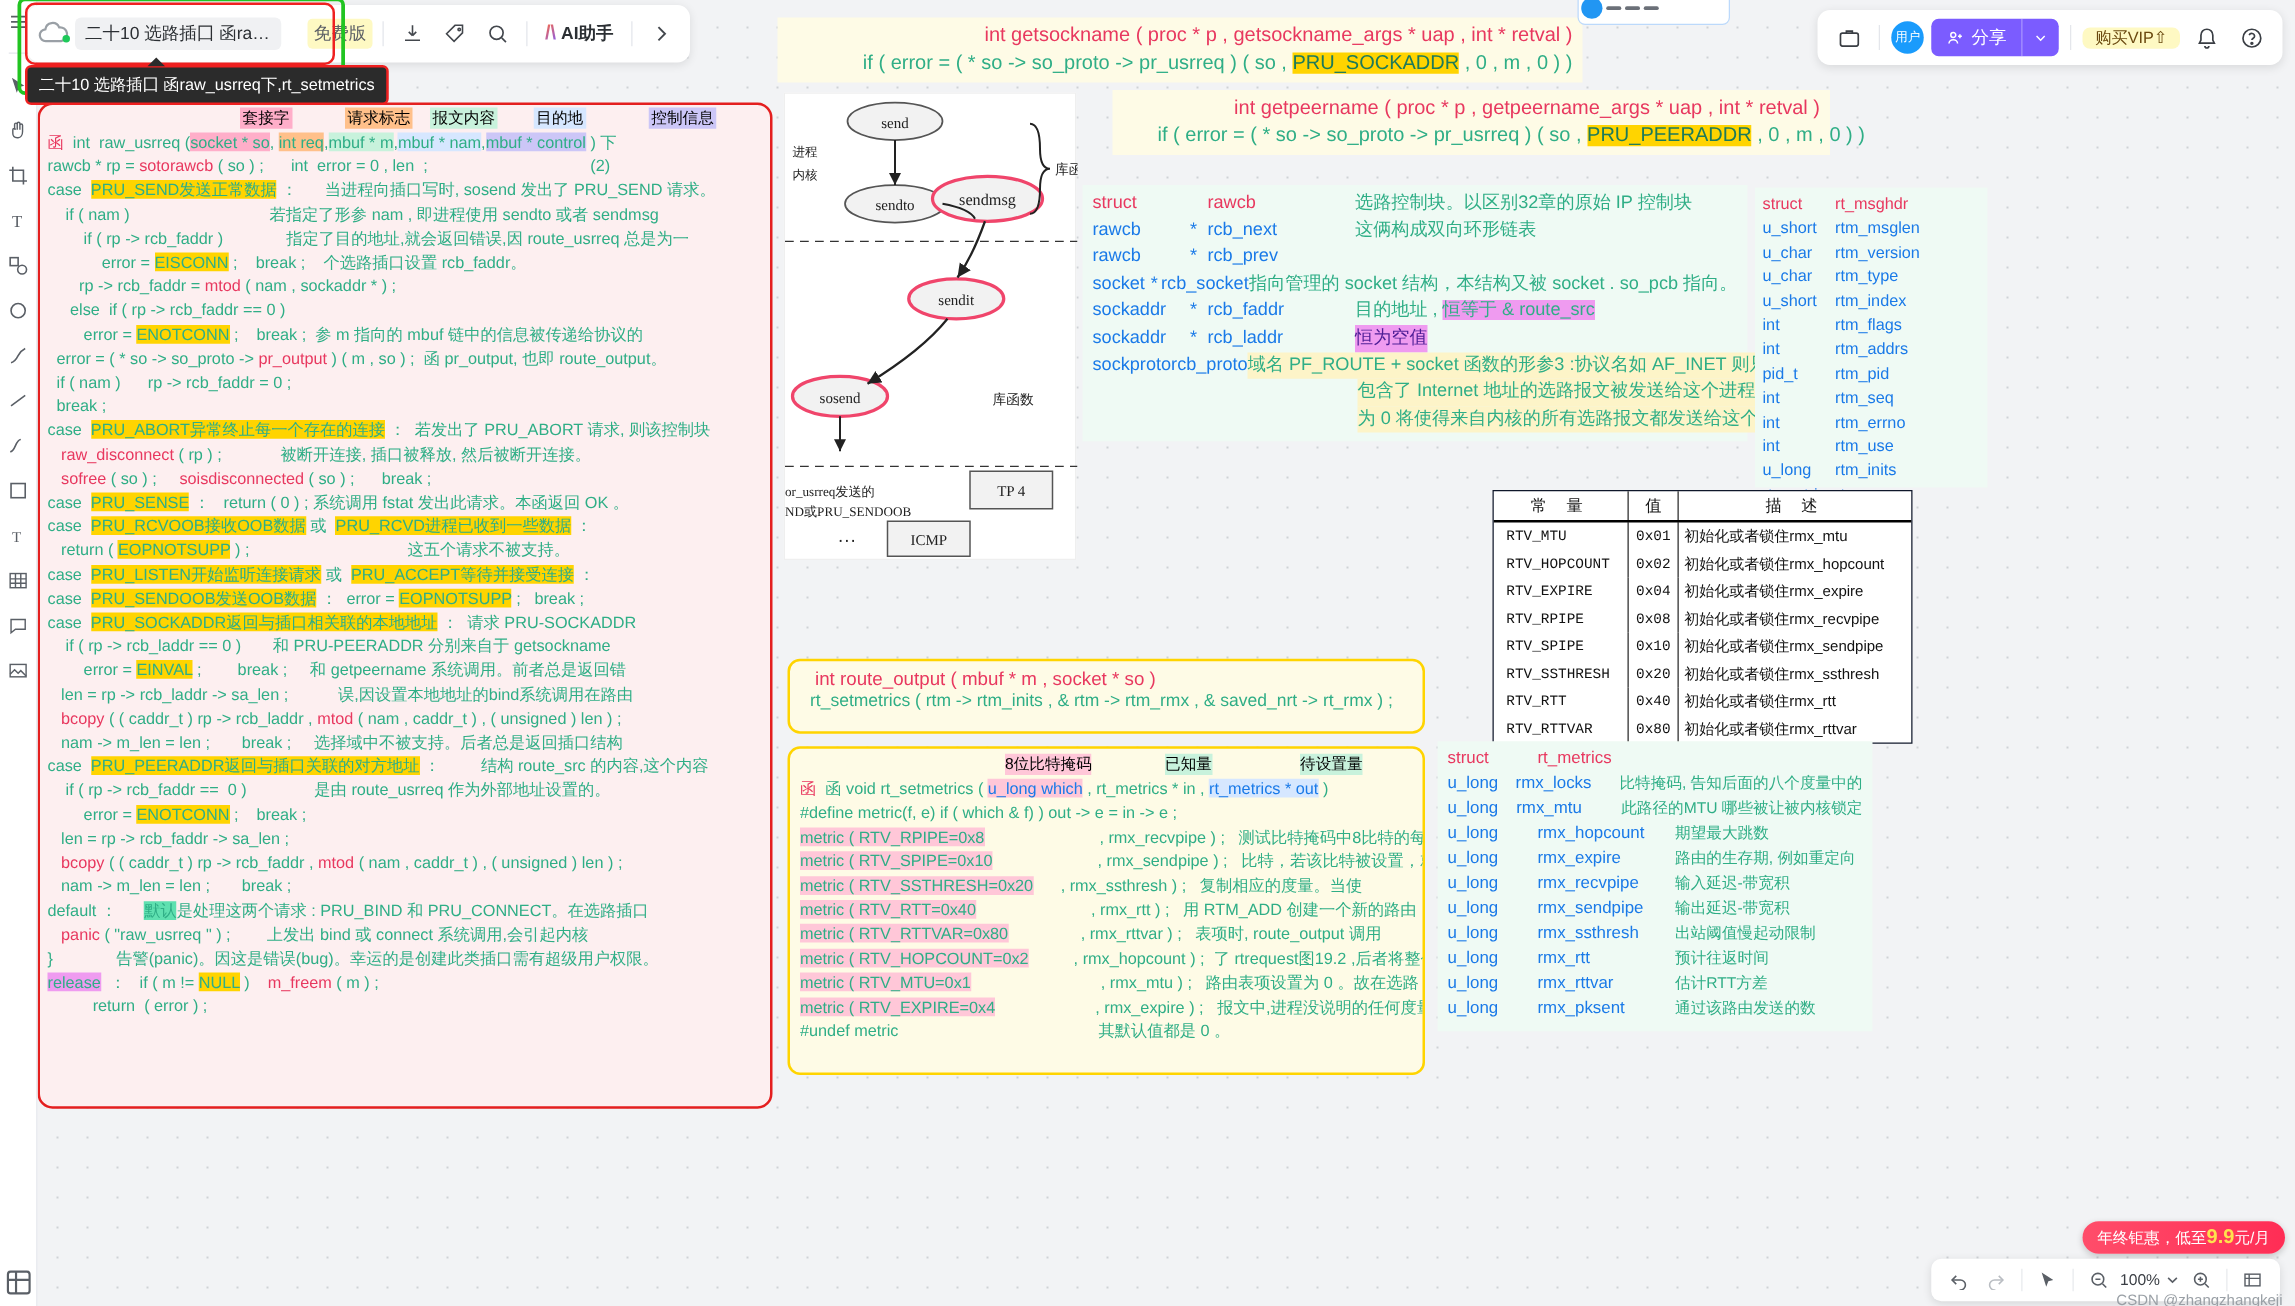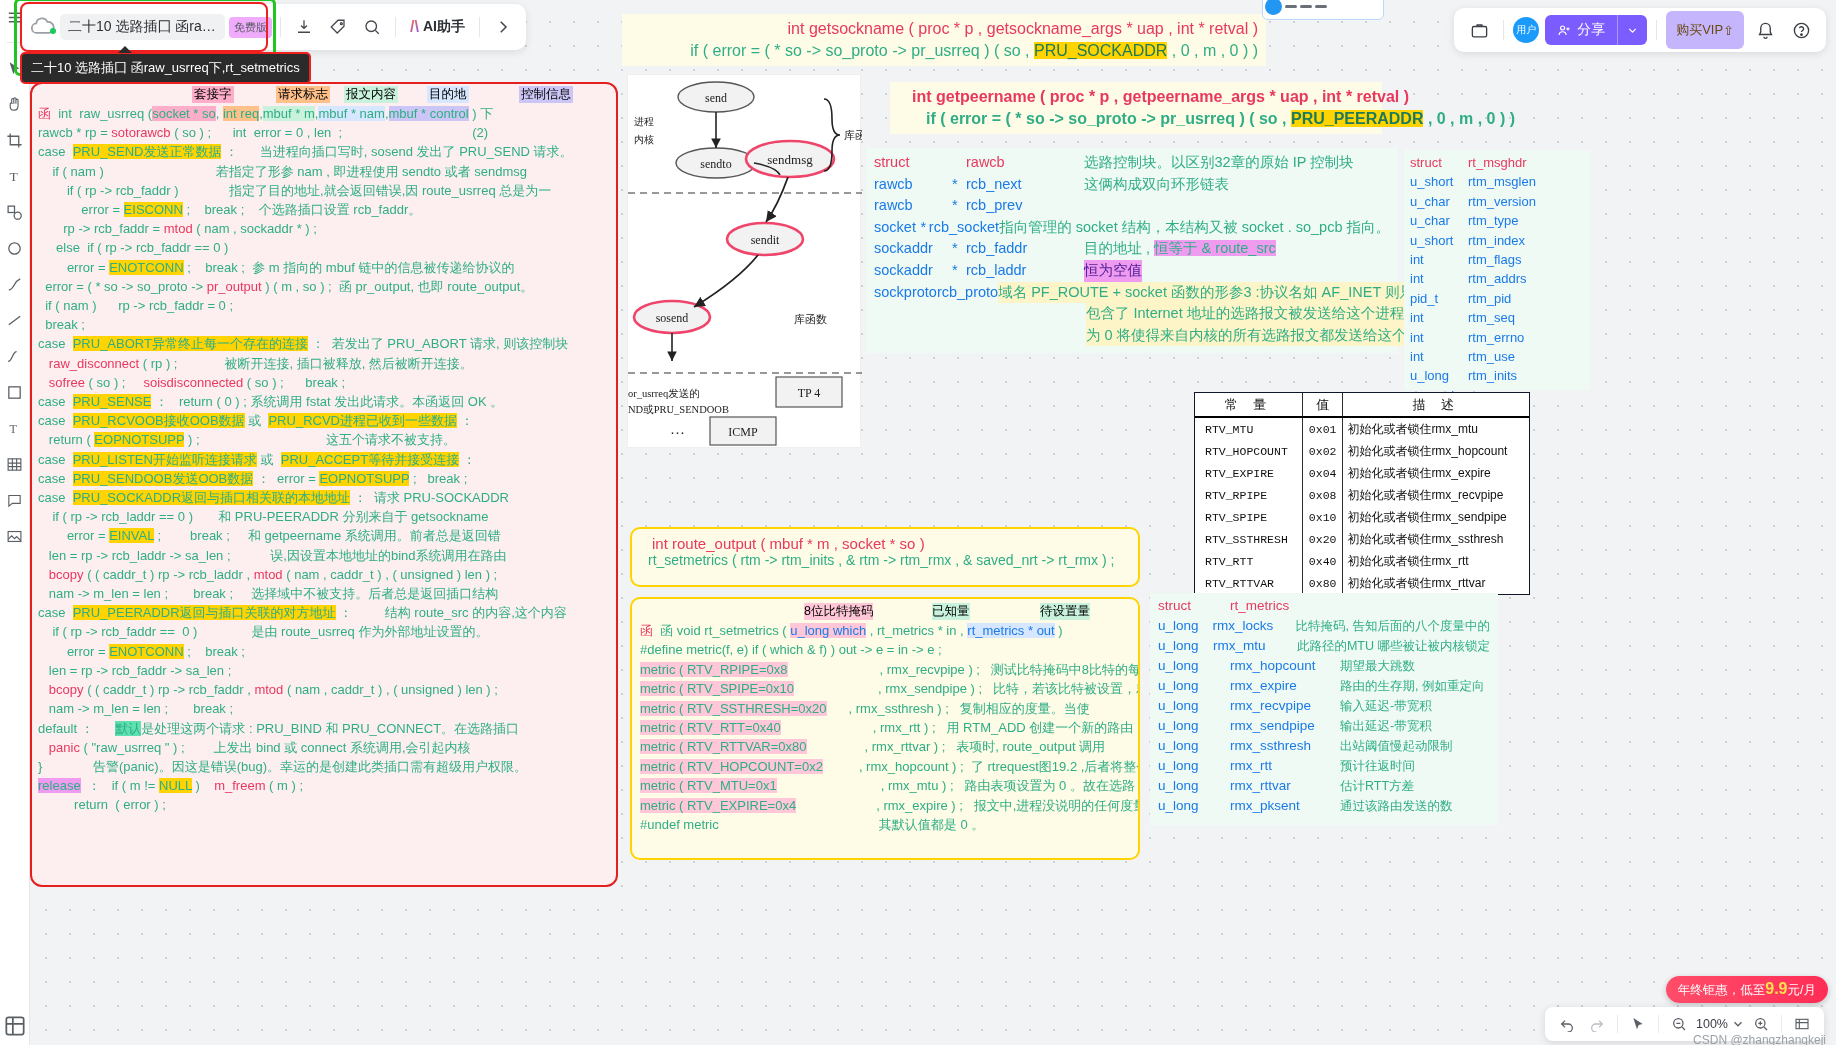--- a/index.html
+++ b/index.html
@@ -42,22 +42,22 @@
     background: #fff; border-radius: 10px;
     box-shadow: 0 2px 8px rgba(0,0,0,.10);
     display: flex; align-items: center; padding: 0 8px; gap: 4px; z-index: 50;
   }
   .tb-cloud { width: 26px; display:flex; align-items:center; justify-content:center; color:#9aa0a6; }
   .tb-name {
     font-size: 14px; color: #2b2f33; background: #f0f1f3; border-radius: 5px;
     padding: 4px 8px; max-width: 165px; white-space: nowrap; overflow: hidden; text-overflow: ellipsis;
   }
   .tb-free {
-    font-size: 11px; color: #5d6066; background: #f0abfc; border-radius: 4px;
-    padding: 3px 5px; white-space: nowrap;
+    font-size: 14px; color: #5d6066; background: #fef9c3; border-radius: 4px;
+    padding: 3px 5px; white-space: nowrap; margin-left: 17px;
   }
   .tb-div { width:1px; height:20px; background:#e4e6eb; margin:0 4px; }
   .tb-ico { width: 30px; height: 30px; display:flex; align-items:center; justify-content:center; color:#43474d; cursor:pointer; border-radius:5px;}
   .tb-ico svg { width:18px; height:18px; }
   .tb-ai { display:flex; align-items:center; gap:4px; font-size:14px; color:#2b2f33; padding:0 6px; cursor:pointer; font-weight:600;}
   .tb-ai .ai-mark { font-size:16px; background:linear-gradient(135deg,#ff6a3d,#7b5cff); -webkit-background-clip:text; background-clip:text; color:transparent; font-weight:800;}
 
   
   .sel-red {
     position: absolute; left: 20px; top: 2px; width: 248px; height: 50px;
@@ -89,21 +89,21 @@
   .tr-ico svg{width:19px;height:19px;}
   .tr-div{width:1px;height:20px;background:#e4e6eb;margin:0 3px;}
   .tr-avatar{width:26px;height:26px;border-radius:50%;background:#1a9bfc;color:#fff;font-size:10px;display:flex;align-items:center;justify-content:center;cursor:pointer;}
   .tr-share{
     display:flex;align-items:center;background:#7b5cff;color:#fff;border-radius:6px;height:30px;
     font-size:14px;cursor:pointer;overflow:hidden;
   }
   .tr-share .lbl{display:flex;align-items:center;gap:5px;padding:0 12px;font-family:Liberation Mono, monospace;}
   .tr-share .cv{padding:0 8px;border-left:1px solid rgba(255,255,255,.35);height:100%;display:flex;align-items:center;}
   .tr-vip{
-    background:#c4b5fd;color:#6b4a10;font-size:13px;border-radius:6px;height:38px;
+    background:#fef9c3;color:#6b4a10;font-size:13px;border-radius:6px;height:17px;
     display:flex;align-items:center;padding:0 10px;cursor:pointer;white-space:nowrap;
   }
 
   
   .mini-blue {
     position:absolute; left:1262px; top:-8px; width:122px;height:28px;
     background:#fff;border:1px solid #bcd9fb;border-radius:6px;z-index:45;
     display:flex;align-items:center;justify-content:flex-start;padding-left:2px;gap:3px;
   }
   .mini-blue .dot{width:17px;height:17px;border-radius:50%;background:#2196f3;}
@@ -440,21 +440,21 @@
     </div>
   </div>
 
   <div class="card ycard" style="left:622px; top:14px; width:644px;">
     <div style="padding-left:14px;">int   getsockname ( proc * p , getsockname_args * uap , int * retval )</div>
     <div style="padding-left:32px;">
       <span class="grn">if ( error = ( * so -&gt; so_proto -&gt; pr_usrreq ) ( so , </span><span class="hl-yellow" style="color:#1d7a5a;">PRU_SOCKADDR</span><span class="grn"> , 0 , m , 0 ) )</span>
     </div>
   </div>
 
-  <div class="card ycard" style="left:890px; top:82px; width:492px;font-weight:bold;">
+  <div class="card ycard" style="left:890px; top:72px; width:574px;">
     <div style="padding-left:14px;">int   getpeername ( proc * p , getpeername_args * uap , int * retval )</div>
     <div style="padding-left:28px;">
       <span class="grn">if ( error = ( * so -&gt; so_proto -&gt; pr_usrreq ) ( so , </span><span class="hl-yellow" style="color:#1d7a5a;">PRU_PEERADDR</span><span class="grn"> , 0 , m , 0 ) )</span>
     </div>
   </div>
 
   <div class="card flow">
     <svg viewBox="0 0 234 374" width="234" height="374">
 
       <line x1="0" y1="118" x2="234" y2="118" stroke="#333" stroke-width="1" stroke-dasharray="7,5"></line>

